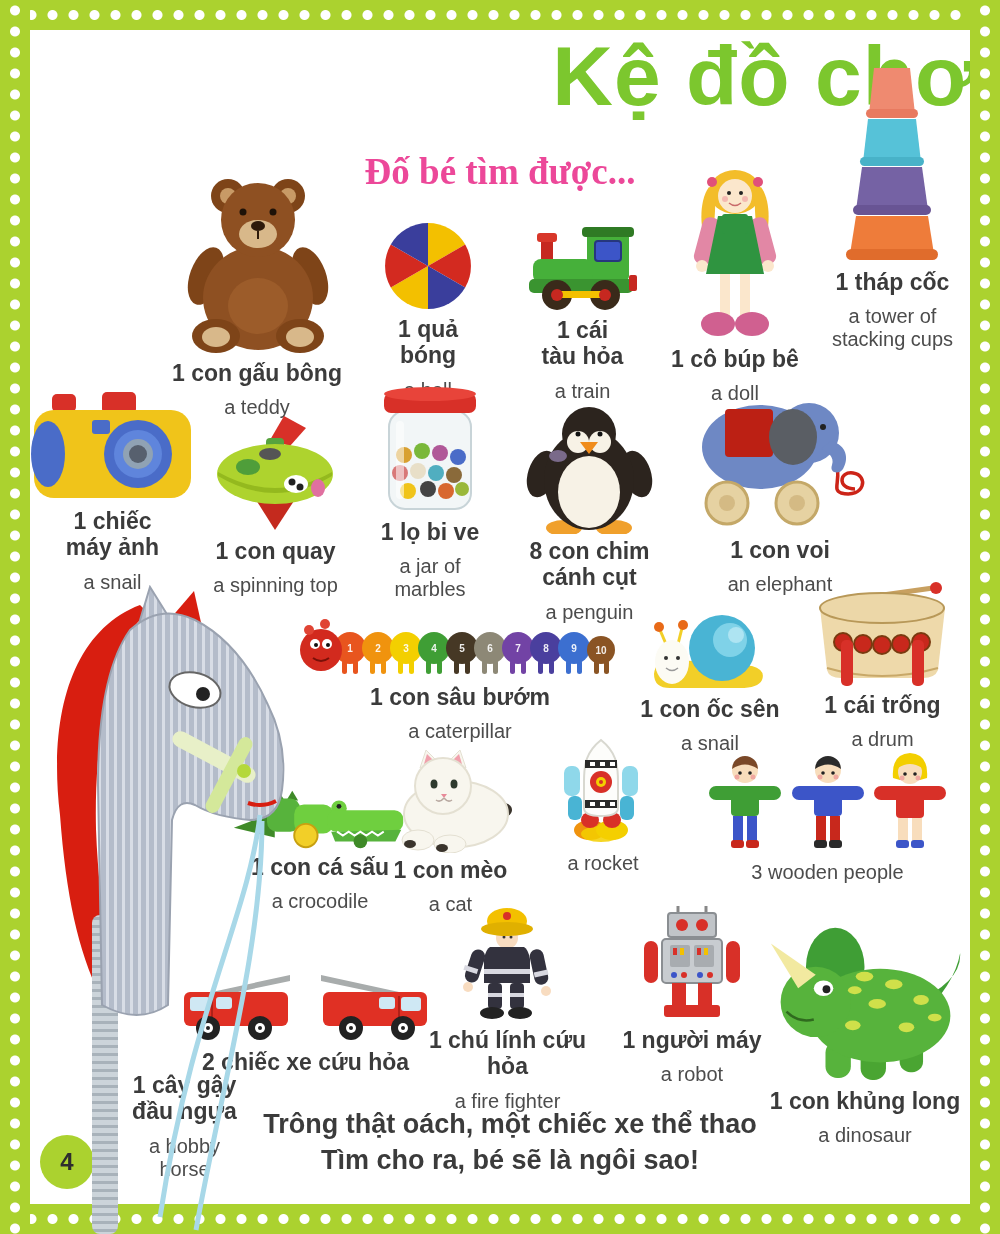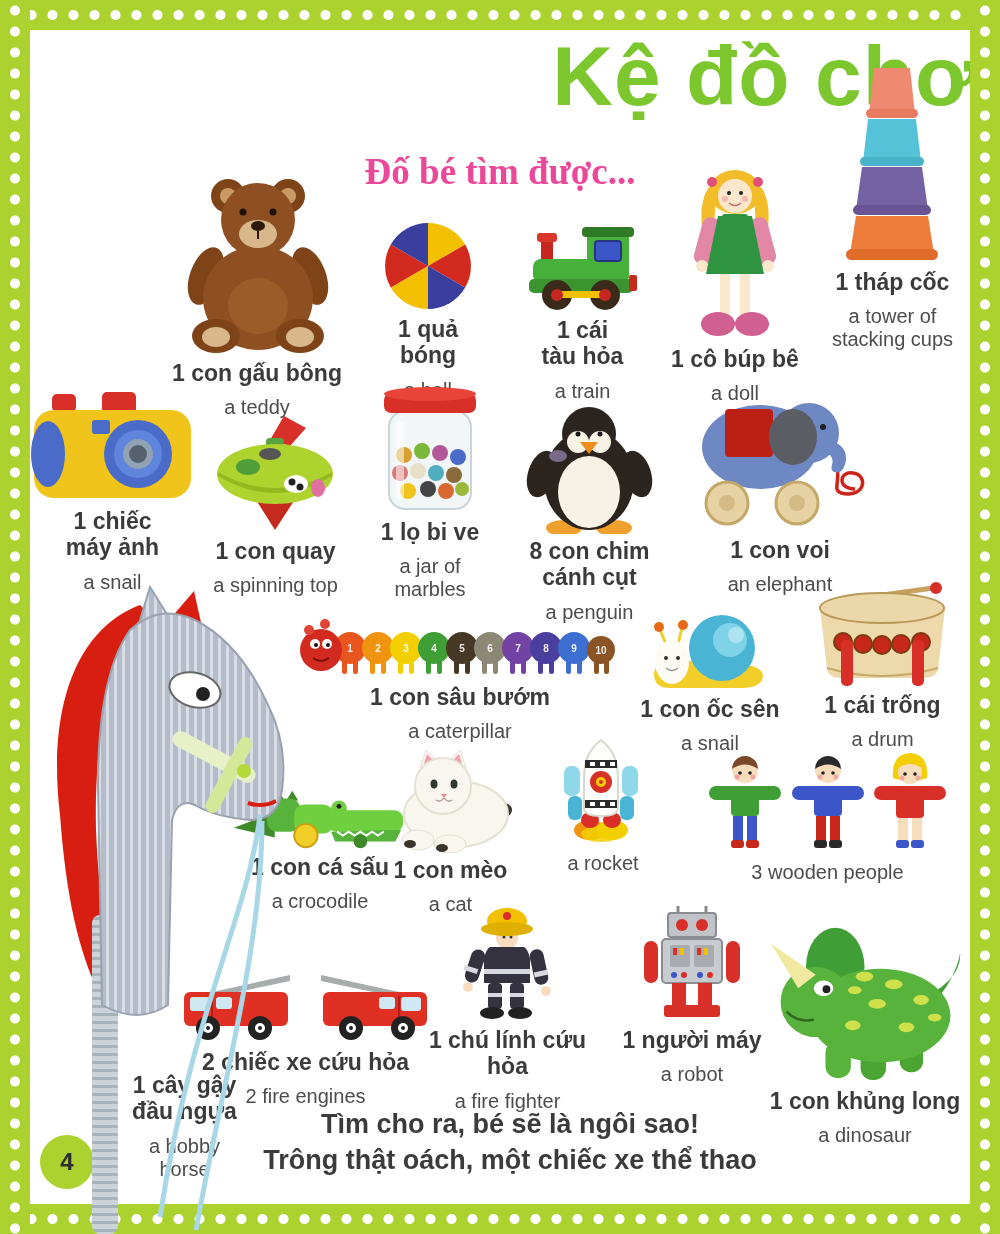--- a/index.html
+++ b/index.html
@@ -535,21 +535,20 @@
           <circle cx="30" cy="58" r="12" fill="#222"></circle>
             <circle cx="30" cy="58" r="5" fill="#fff"></circle>
             <circle cx="30" cy="58" r="2" fill="#222"></circle>
           <circle cx="82" cy="58" r="12" fill="#222"></circle>
             <circle cx="82" cy="58" r="5" fill="#fff"></circle>
             <circle cx="82" cy="58" r="2" fill="#222"></circle>
         </g>
       </svg>
     </div>
     <div class="vi">2 chiếc xe cứu hỏa</div>
-    <div class="en">2 fire engines</div>
   </div>
 
   <div class="item" style="left:420px;top:905px;width:175px">
     <div class="art" style="height:118px">
       <svg viewBox="0 0 175 118" width="175" height="118">
         <circle cx="87" cy="33" r="11" fill="#f8dcc0"></circle>
         <circle cx="84" cy="32" r="1.5" fill="#333"></circle>
           <circle cx="91" cy="32" r="1.5" fill="#333"></circle>
         <ellipse cx="87" cy="16" rx="20" ry="13" fill="#f3c000"></ellipse>
         <ellipse cx="87" cy="24" rx="26" ry="7" fill="#e0b000"></ellipse>
@@ -662,21 +661,21 @@
   </div>
 
   <div class="item" style="left:127px;top:1068px;width:115px">
     <div class="vi">1 cây gậy
 đầu ngựa</div>
     <div class="en">a hobby
 horse</div>
   </div>
 
   <div class="rhyme">
+    <div>Trông thật oách, một chiếc xe thể thao</div>
     <div>Tìm cho ra, bé sẽ là ngôi sao!</div>
-    <div>Trông thật oách, một chiếc xe thể thao</div>
   </div>
 
   <div class="page-num">
     <span>4</span>
   </div>
 
 </div>
 
 </body></html>

